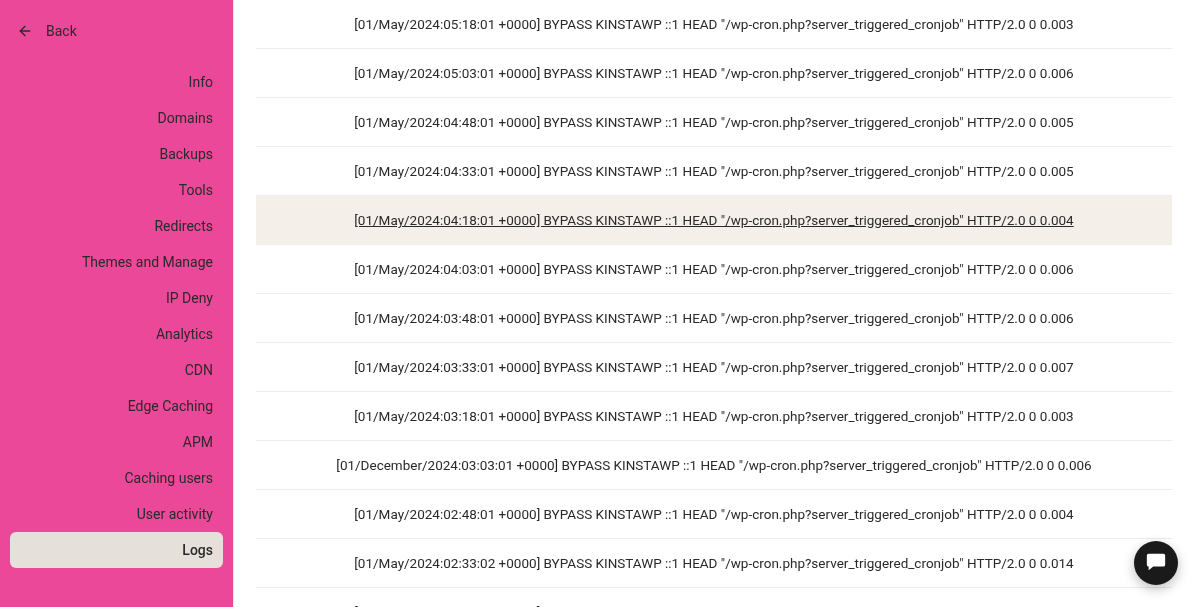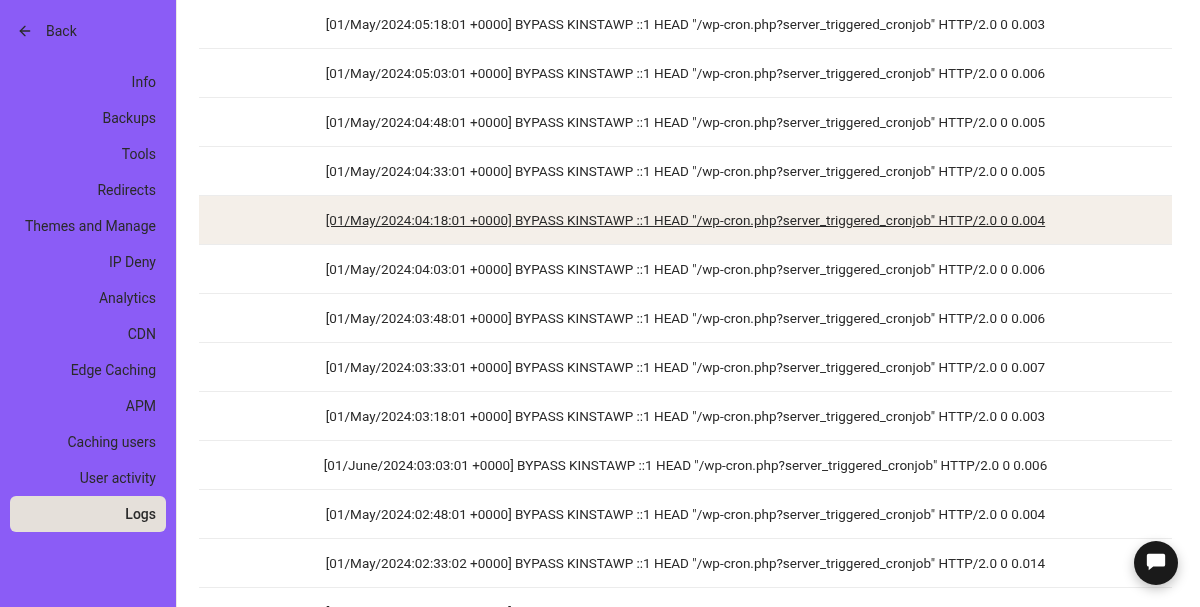--- a/index.html
+++ b/index.html
@@ -9,22 +9,22 @@
   }
   body {
     font-family: -apple-system, BlinkMacSystemFont, "Segoe UI", Roboto, Helvetica, Arial, sans-serif;
     background: #ffffff;
     width: 1200px;
     height: 607px;
     overflow: hidden;
     display: flex;
   }
   .sidebar {
-    width: 177px;
-    background: #8b5cf6;
+    width: 234px;
+    background: #ec4899;
     border-right: 1px solid #ebe8e4;
     padding: 18px 10px 10px 10px;
     display: flex;
     flex-direction: column;
   }
   .back-row {
     display: flex;
     align-items: center;
     gap: 12px;
     padding: 4px 6px 18px 6px;
@@ -116,20 +116,21 @@
     <span class="arrow">
       <svg viewBox="0 0 24 24" fill="none" stroke-width="2" stroke-linecap="round" stroke-linejoin="round">
         <line x1="19" y1="12" x2="5" y2="12"></line>
         <polyline points="12 19 5 12 12 5"></polyline>
       </svg>
     </span>
     <span class="back-label">Back</span>
   </div>
   <div class="nav-list" id="nav-list">
       <div class="nav-item">Info</div>
+      <div class="nav-item">Domains</div>
       <div class="nav-item">Backups</div>
       <div class="nav-item">Tools</div>
       <div class="nav-item">Redirects</div>
       <div class="nav-item">Themes and Manage</div>
       <div class="nav-item">IP Deny</div>
       <div class="nav-item">Analytics</div>
       <div class="nav-item">CDN</div>
       <div class="nav-item">Edge Caching</div>
       <div class="nav-item">APM</div>
       <div class="nav-item">Caching users</div>
@@ -142,21 +143,21 @@
   <div class="log-list" id="log-list">
       <div class="log-row">[01/May/2024:05:18:01 +0000] BYPASS KINSTAWP ::1 HEAD "/wp-cron.php?server_triggered_cronjob" HTTP/2.0 0 0.003</div>
       <div class="log-row">[01/May/2024:05:03:01 +0000] BYPASS KINSTAWP ::1 HEAD "/wp-cron.php?server_triggered_cronjob" HTTP/2.0 0 0.006</div>
       <div class="log-row">[01/May/2024:04:48:01 +0000] BYPASS KINSTAWP ::1 HEAD "/wp-cron.php?server_triggered_cronjob" HTTP/2.0 0 0.005</div>
       <div class="log-row">[01/May/2024:04:33:01 +0000] BYPASS KINSTAWP ::1 HEAD "/wp-cron.php?server_triggered_cronjob" HTTP/2.0 0 0.005</div>
       <div class="log-row highlight">[01/May/2024:04:18:01 +0000] BYPASS KINSTAWP ::1 HEAD "/wp-cron.php?server_triggered_cronjob" HTTP/2.0 0 0.004</div>
       <div class="log-row">[01/May/2024:04:03:01 +0000] BYPASS KINSTAWP ::1 HEAD "/wp-cron.php?server_triggered_cronjob" HTTP/2.0 0 0.006</div>
       <div class="log-row">[01/May/2024:03:48:01 +0000] BYPASS KINSTAWP ::1 HEAD "/wp-cron.php?server_triggered_cronjob" HTTP/2.0 0 0.006</div>
       <div class="log-row">[01/May/2024:03:33:01 +0000] BYPASS KINSTAWP ::1 HEAD "/wp-cron.php?server_triggered_cronjob" HTTP/2.0 0 0.007</div>
       <div class="log-row">[01/May/2024:03:18:01 +0000] BYPASS KINSTAWP ::1 HEAD "/wp-cron.php?server_triggered_cronjob" HTTP/2.0 0 0.003</div>
-      <div class="log-row">[01/June/2024:03:03:01 +0000] BYPASS KINSTAWP ::1 HEAD "/wp-cron.php?server_triggered_cronjob" HTTP/2.0 0 0.006</div>
+      <div class="log-row">[01/December/2024:03:03:01 +0000] BYPASS KINSTAWP ::1 HEAD "/wp-cron.php?server_triggered_cronjob" HTTP/2.0 0 0.006</div>
       <div class="log-row">[01/May/2024:02:48:01 +0000] BYPASS KINSTAWP ::1 HEAD "/wp-cron.php?server_triggered_cronjob" HTTP/2.0 0 0.004</div>
       <div class="log-row">[01/May/2024:02:33:02 +0000] BYPASS KINSTAWP ::1 HEAD "/wp-cron.php?server_triggered_cronjob" HTTP/2.0 0 0.014</div>
       <div class="log-row">[01/May/2024:02:18:01 +0000] BYPASS KINSTAWP ::1 HEAD "/wp-cron.php?server_triggered_cronjob" HTTP/2.0 0 0.007</div>
     </div>
 </div>
 
 <div class="chat-bubble">
   <span>
     <svg viewBox="0 0 24 24">
       <path d="M4 4h16a2 2 0 0 1 2 2v10a2 2 0 0 1-2 2H9l-5 4v-4a2 2 0 0 1-2-2V6a2 2 0 0 1 2-2z"></path>

